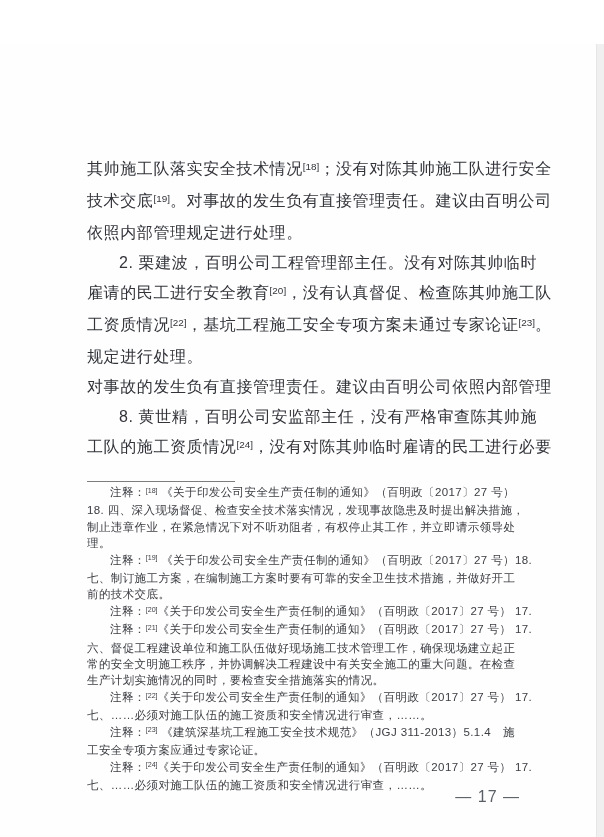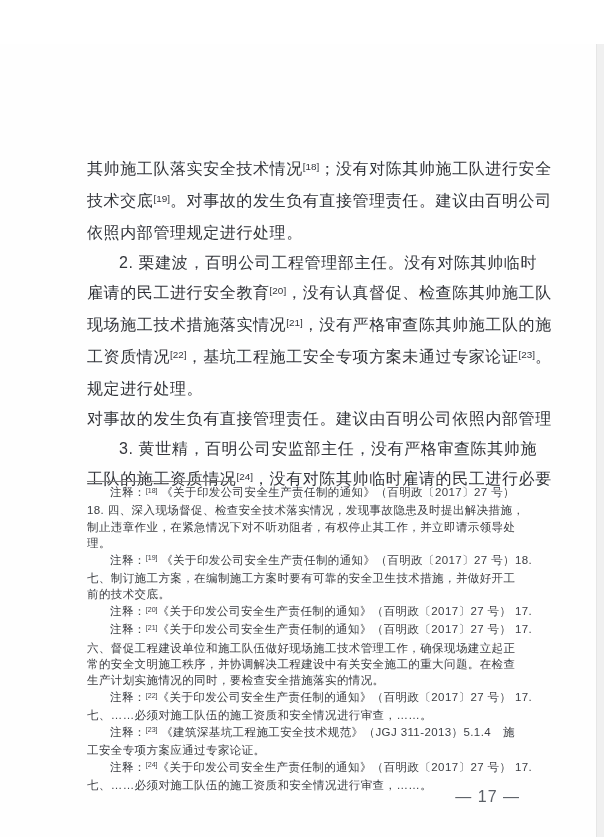--- a/index.html
+++ b/index.html
@@ -34,25 +34,24 @@
 </head>
 <body>
 
 <div class="page">
   <div class="body-text" id="body-lines">
       <div class="tline"><span class="run">其帅施工队落实安全技术情况</span><span class="sup">[18]</span><span class="run">；没有对陈其帅施工队进行安全</span></div>
       <div class="tline"><span class="run">技术交底</span><span class="sup">[19]</span><span class="run">。对事故的发生负有直接管理责任。建议由百明公司</span></div>
       <div class="tline"><span class="run">依照内部管理规定进行处理。</span></div>
       <div class="tline" style="padding-left: 2em;"><span class="run">2. 栗建波，百明公司工程管理部主任。没有对陈其帅临时</span></div>
       <div class="tline"><span class="run">雇请的民工进行安全教育</span><span class="sup">[20]</span><span class="run">，没有认真督促、检查陈其帅施工队</span></div>
-      <div class="tline"><span class="run">现场施工技术措施落实情况</span><span class="sup">[21]</span><span class="run">，没有严格审查陈其帅施工队的施</span></div>
       <div class="tline"><span class="run">工资质情况</span><span class="sup">[22]</span><span class="run">，基坑工程施工安全专项方案未通过专家论证</span><span class="sup">[23]</span><span class="run">。</span></div>
       <div class="tline"><span class="run">规定进行处理。</span></div>
       <div class="tline"><span class="run">对事故的发生负有直接管理责任。建议由百明公司依照内部管理</span></div>
-      <div class="tline" style="padding-left: 2em;"><span class="run">3. 黄世精，百明公司安监部主任，没有严格审查陈其帅施</span></div>
+      <div class="tline" style="padding-left: 2em;"><span class="run">8. 黄世精，百明公司安监部主任，没有严格审查陈其帅施</span></div>
       <div class="tline"><span class="run">工队的施工资质情况</span><span class="sup">[24]</span><span class="run">，没有对陈其帅临时雇请的民工进行必要</span></div>
     </div>
   <div class="footnote-sep"></div>
   <div class="footnotes" id="footnote-lines">
       <div class="tline" style="padding-left: 2em;"><span class="run">注释：</span><span class="sup">[18]</span><span class="run"> 《关于印发公司安全生产责任制的通知》（百明政〔2017〕27 号）</span></div>
       <div class="tline"><span class="run">18. 四、深入现场督促、检查安全技术落实情况，发现事故隐患及时提出解决措施，</span></div>
       <div class="tline"><span class="run">制止违章作业，在紧急情况下对不听劝阻者，有权停止其工作，并立即请示领导处</span></div>
       <div class="tline"><span class="run">理。</span></div>
       <div class="tline" style="padding-left: 2em;"><span class="run">注释：</span><span class="sup">[19]</span><span class="run"> 《关于印发公司安全生产责任制的通知》（百明政〔2017〕27 号）18.</span></div>
       <div class="tline"><span class="run">七、制订施工方案，在编制施工方案时要有可靠的安全卫生技术措施，并做好开工</span></div>

